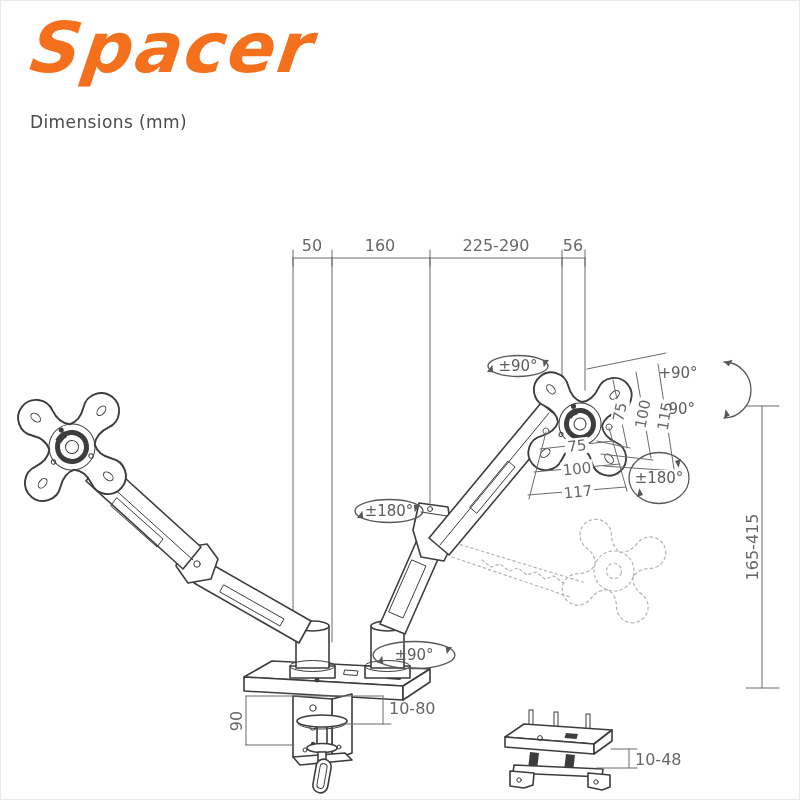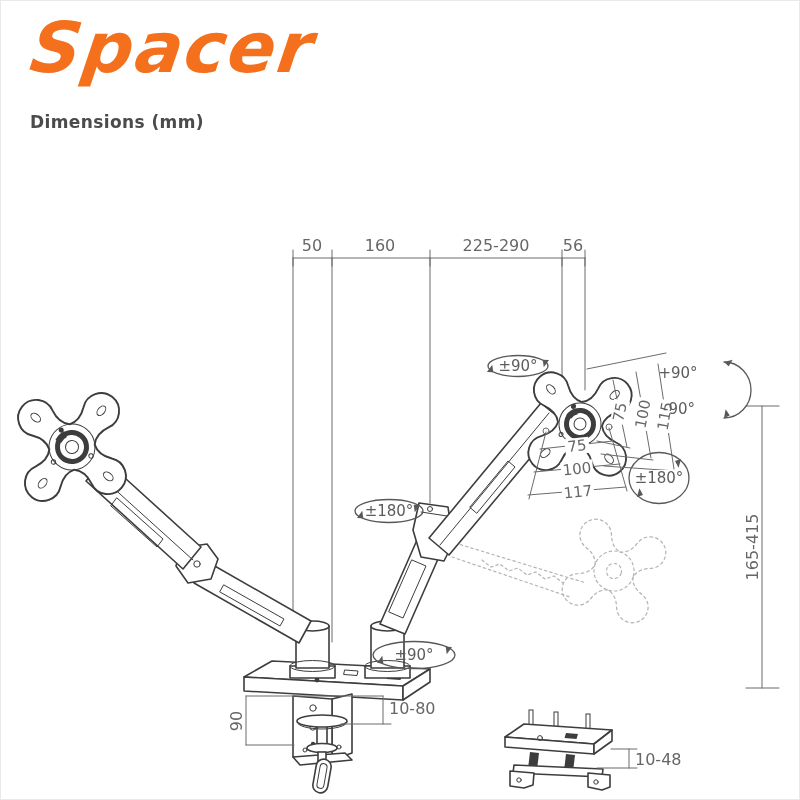--- a/index.html
+++ b/index.html
@@ -11,21 +11,21 @@
   .logo{
     position:absolute;left:26px;top:10px;
     font-family:"DejaVu Sans",sans-serif;
     font-weight:bold;font-style:italic;
     font-size:70px;letter-spacing:2px;color:#F4701D;
     transform:skewX(-8deg);transform-origin:left bottom;
     line-height:1.1;user-select:none;
   }
   .subtitle{
     position:absolute;left:30px;top:112px;
-    font-size:17px;color:#4b4b4b;letter-spacing:.4px;font-weight:bold;
+    font-size:17px;color:#4b4b4b;letter-spacing:.4px;
   }
   svg{position:absolute;left:0;top:0;}
   .draw{stroke:#3d3d3d;stroke-width:1.6;fill:#ffffff;stroke-linejoin:round;stroke-linecap:round;}
   .thin{stroke:#3d3d3d;stroke-width:1;fill:none;stroke-linecap:round;}
   .dark{fill:#3d3d3d;stroke:none;}
   .dim{stroke:#6b6b6b;stroke-width:1;fill:none;stroke-linecap:round;}
   .dimtxt{fill:#676767;font-size:16px;font-family:"DejaVu Sans",sans-serif;}
   .dimtxt2{fill:#676767;font-size:15px;font-family:"DejaVu Sans",sans-serif;}
   .rot{stroke:#585858;stroke-width:1.3;fill:none;stroke-linecap:round;}
   .rottxt{fill:#5c5c5c;font-size:15px;font-family:"DejaVu Sans",sans-serif;}

